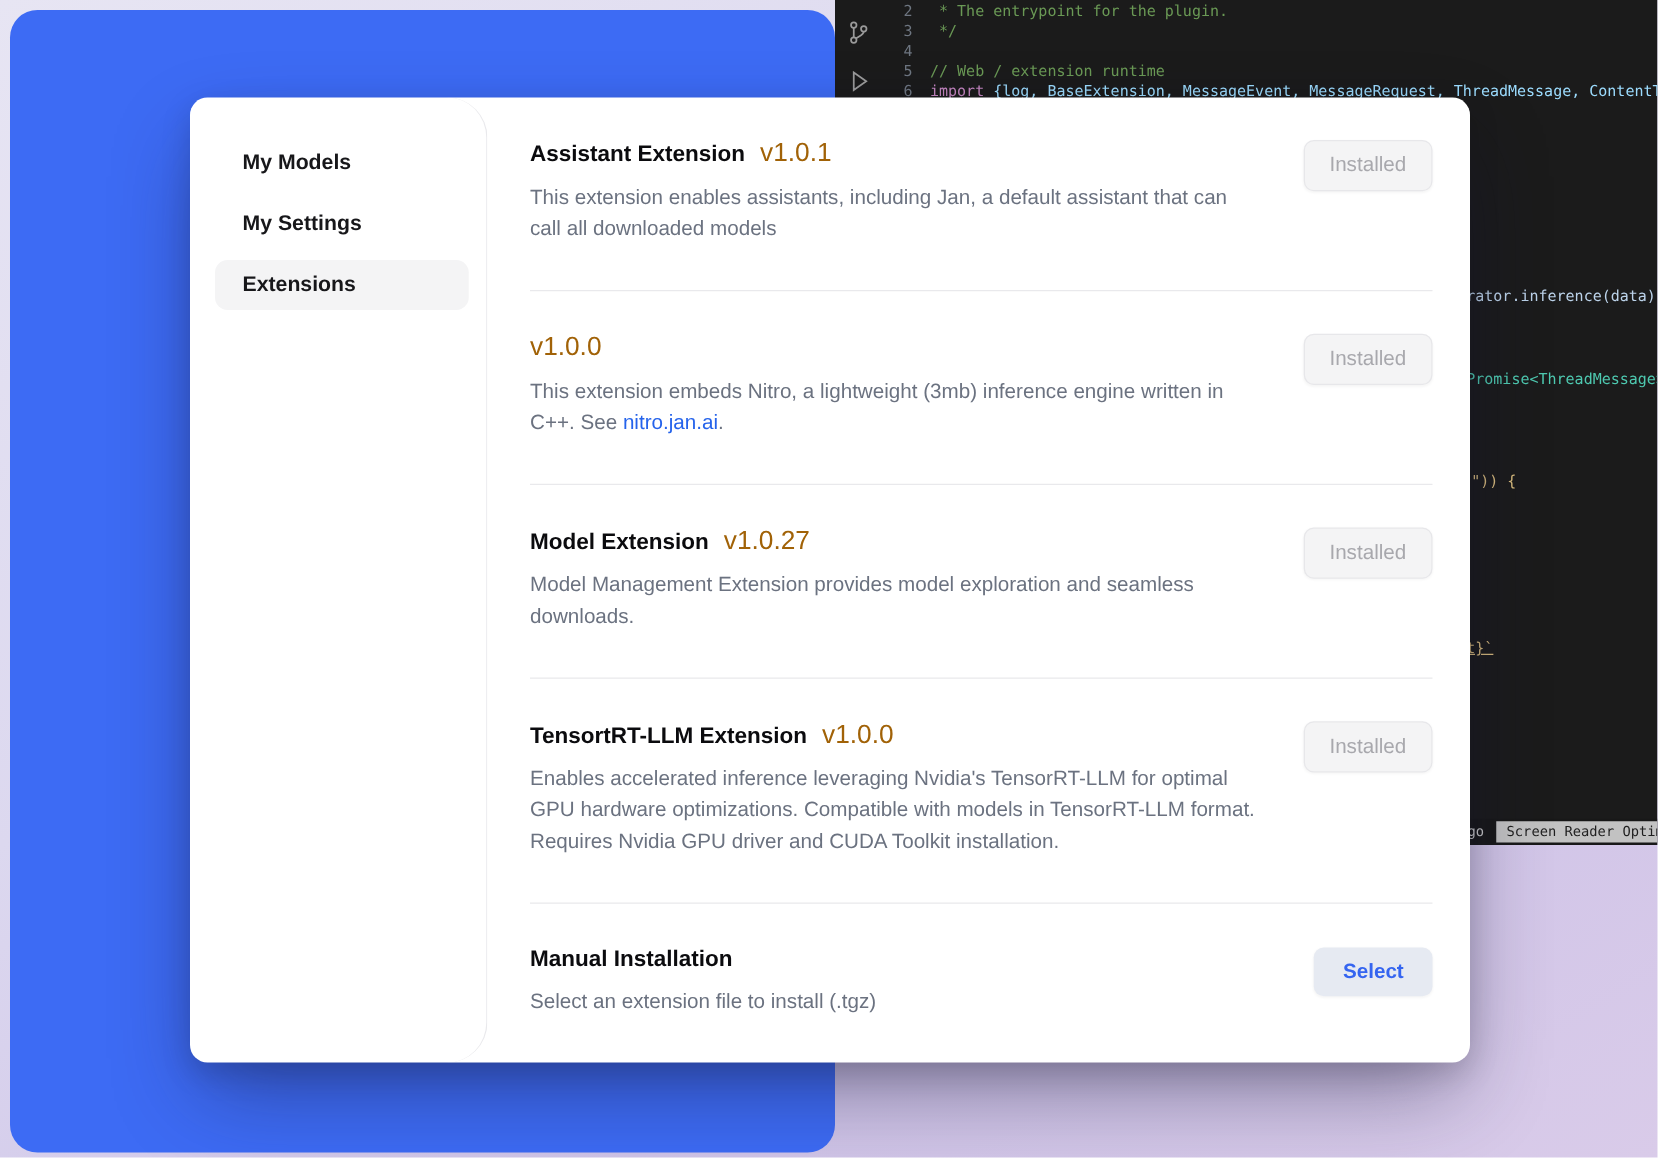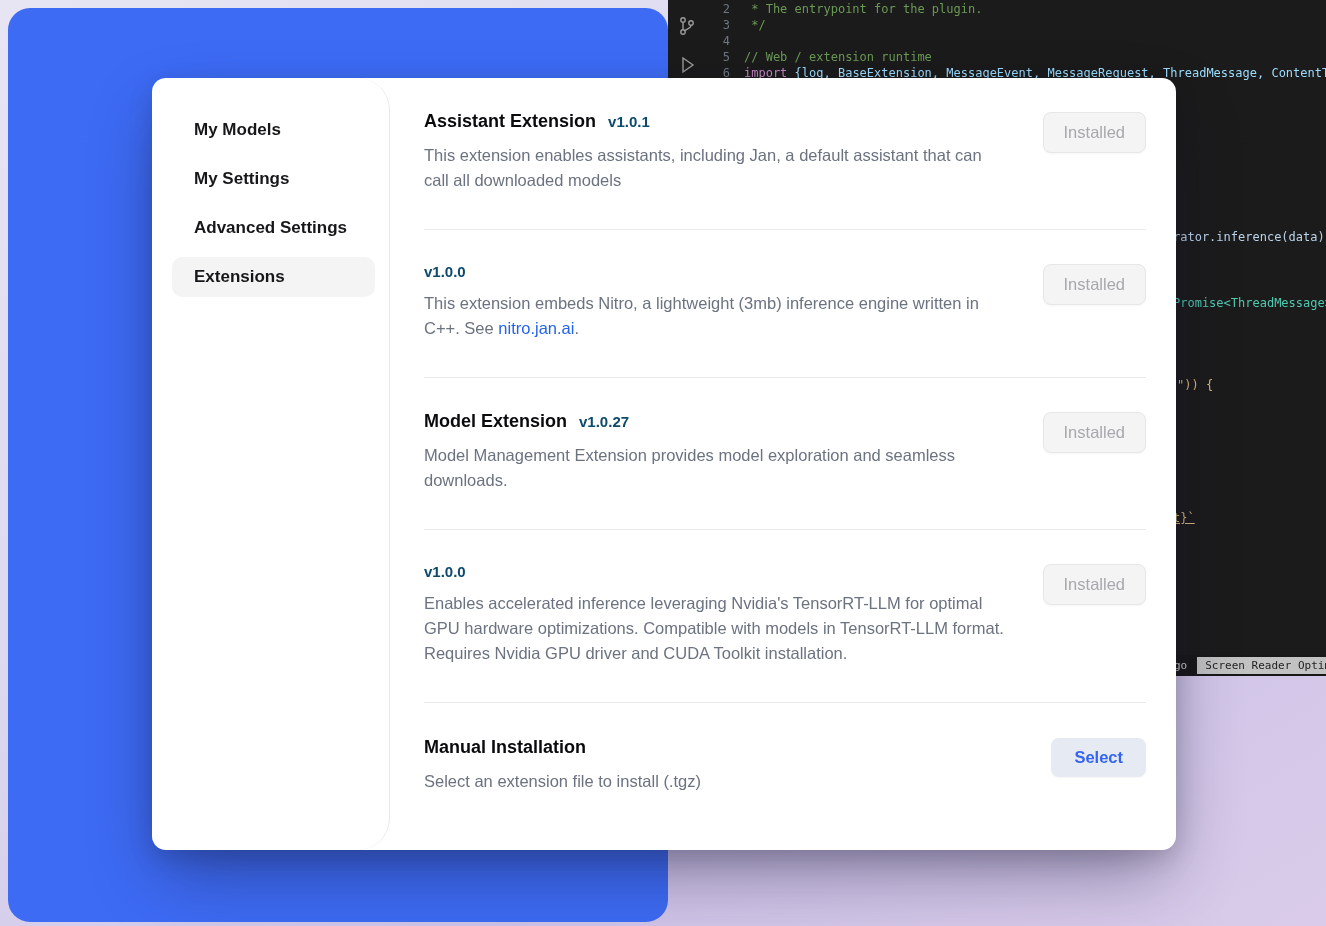--- a/index.html
+++ b/index.html
@@ -64,21 +64,21 @@
 
   .content { flex:1; padding:0 30px 0 34px; overflow:hidden; }
   .ext-row {
     display:flex; justify-content:space-between; align-items:flex-start;
     padding:33px 0 36px; border-bottom:1px solid #e9e9ec;
   }
   .ext-row.last { border-bottom:none; padding:34px 0 0; }
   .ext-info { max-width:585px; }
   .ext-title { display:flex; align-items:baseline; gap:12px; margin-bottom:11px; }
   .ext-name { font-size:18px; font-weight:700; color:#0b0b0e; }
-  .ext-version { font-size:15px; font-weight:700; color:#0c4a6e; }
+  .ext-version { font-size:21px; font-weight:400; color:#a16207; }
   .ext-desc { font-size:16.5px; line-height:25px; color:#6b7280; }
   .ext-link { color:#2563eb; cursor:pointer; text-decoration:none; }
 
   .btn {
     flex:0 0 auto; border:none; border-radius:8px; font-family:inherit;
     font-size:16.5px; padding:10px 20px; cursor:default; margin-top:1px;
     box-shadow:0 1px 2px rgba(0,0,0,.04);
   }
   .btn-installed {
     background:#f4f4f5; color:#a8a8ad; font-weight:500;
@@ -140,21 +140,20 @@
     <span class="status-left">go</span>
     <span class="status-box">Screen Reader Optimize</span>
   </div>
 </div>
 
 <div class="card">
 
   <aside class="sidebar">
     <div class="side-item">My Models</div>
     <div class="side-item">My Settings</div>
-    <div class="side-item">Advanced Settings</div>
     <div class="side-item active">Extensions</div>
   </aside>
 
   <main class="content">
 
     <div class="ext-row">
       <div class="ext-info">
         <div class="ext-title">
           <span class="ext-name">Assistant Extension</span>
           <span class="ext-version">v1.0.1</span>
@@ -181,20 +180,21 @@
           <span class="ext-version">v1.0.27</span>
         </div>
         <div class="ext-desc">Model Management Extension provides model exploration and seamless downloads.</div>
       </div>
       <button class="btn btn-installed">Installed</button>
     </div>
 
     <div class="ext-row">
       <div class="ext-info">
         <div class="ext-title">
+          <span class="ext-name">TensortRT-LLM Extension</span>
           <span class="ext-version">v1.0.0</span>
         </div>
         <div class="ext-desc">Enables accelerated inference leveraging Nvidia's TensorRT-LLM for optimal GPU hardware optimizations. Compatible with models in TensorRT-LLM format. Requires Nvidia GPU driver and CUDA Toolkit installation.</div>
       </div>
       <button class="btn btn-installed">Installed</button>
     </div>
 
     <div class="ext-row last">
       <div class="ext-info">
         <div class="ext-title">

